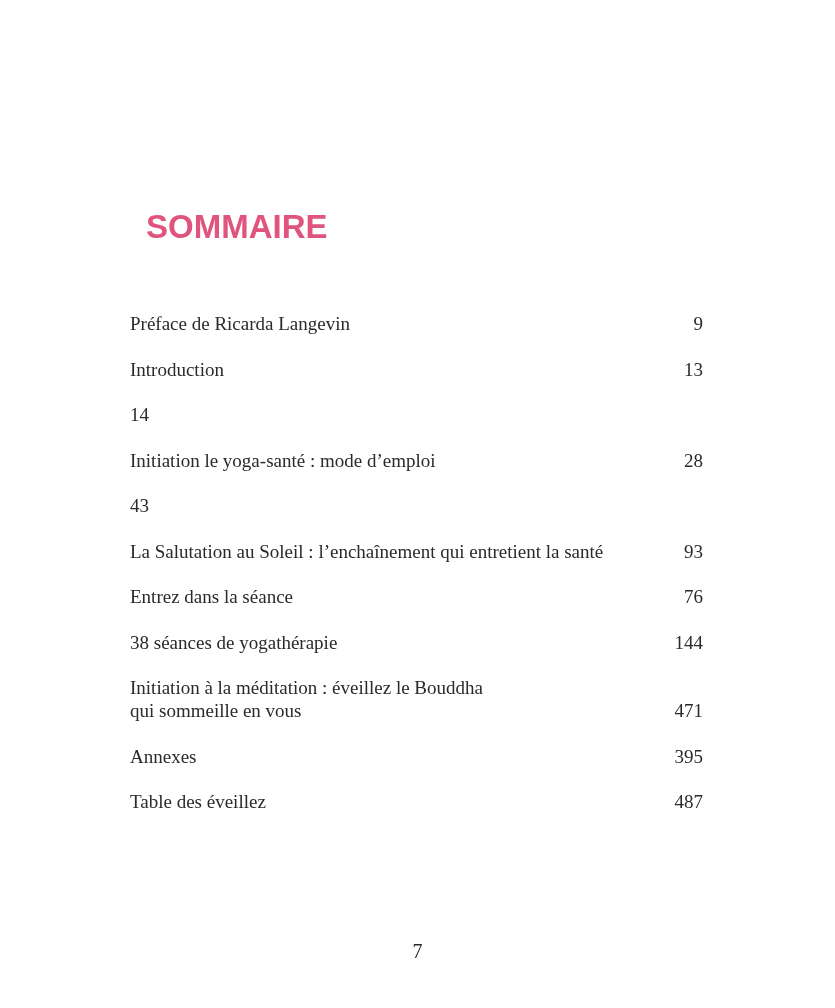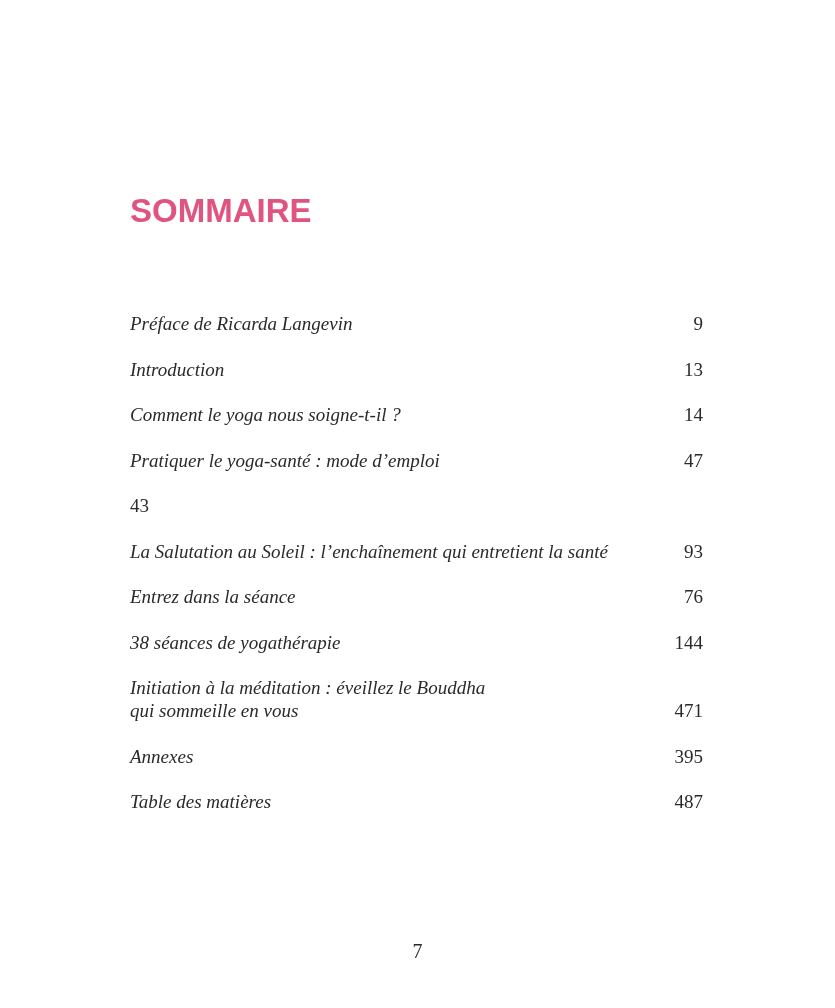--- a/index.html
+++ b/index.html
@@ -1,28 +1,28 @@
 <!DOCTYPE html>
 <html><head>
 <meta charset="utf-8">
 <style>
   html, body { margin: 0; padding: 0; background: #ffffff; }
   body { width: 835px; height: 1008px; position: relative; overflow: hidden; }
   .title {
     position: absolute; left: 130px; top: 192px;
     font-family: "Liberation Sans", sans-serif; font-weight: bold;
-    font-size: 33px; color: #e0557f; letter-spacing: 0px; margin: 0;
+    font-size: 33px; color: #e0557f; letter-spacing: 0px; margin: 16px;
   }
   .toc { position: absolute; left: 130px; top: 312px; width: 573px; }
   .row {
     display: flex; justify-content: space-between; align-items: flex-end;
     font-family: "Liberation Serif", serif; font-size: 19px; color: #2a2a2a;
     line-height: 23px; margin-bottom: 22.5px;
   }
-  .row .label { white-space: pre-line; font-style: italic; }
+  .row .label { white-space: pre-line; }
   .row .page { text-align: right; }
   .pagenum {
     position: absolute; left: 0; width: 835px; top: 940px; text-align: center;
     font-family: "Liberation Serif", serif; font-size: 20px; color: #2a2a2a;
   }
 </style>
 </head>
 <body>
 
 <h1 class="title">SOMMAIRE</h1>
@@ -30,26 +30,25 @@
 <div class="toc">
   <div class="row">
       <span class="label">Préface de Ricarda Langevin</span>
       <span class="page">9</span>
     </div>
   <div class="row">
       <span class="label">Introduction</span>
       <span class="page">13</span>
     </div>
   <div class="row">
-      <span class="label">Comment le yoga nous soigne-t-il ?</span>
       <span class="page">14</span>
     </div>
   <div class="row">
-      <span class="label">Pratiquer le yoga-santé : mode d’emploi</span>
-      <span class="page">47</span>
+      <span class="label">Initiation le yoga-santé : mode d’emploi</span>
+      <span class="page">28</span>
     </div>
   <div class="row">
       <span class="page">43</span>
     </div>
   <div class="row">
       <span class="label">La Salutation au Soleil : l’enchaînement qui entretient la santé</span>
       <span class="page">93</span>
     </div>
   <div class="row">
       <span class="label">Entrez dans la séance</span>
@@ -62,18 +61,18 @@
   <div class="row">
       <span class="label">Initiation à la méditation : éveillez le Bouddha
 qui sommeille en vous</span>
       <span class="page">471</span>
     </div>
   <div class="row">
       <span class="label">Annexes</span>
       <span class="page">395</span>
     </div>
   <div class="row">
-      <span class="label">Table des matières</span>
+      <span class="label">Table des éveillez</span>
       <span class="page">487</span>
     </div>
 </div>
 
 <div class="pagenum">7</div>
 
 </body></html>

